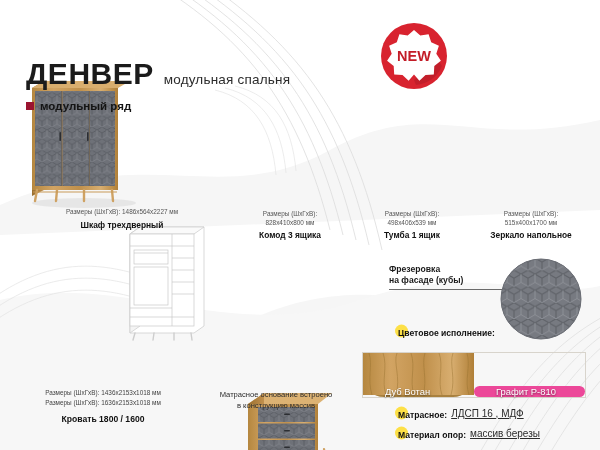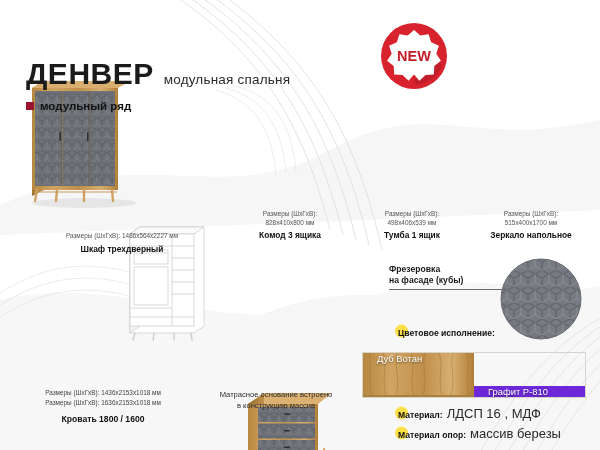--- a/index.html
+++ b/index.html
@@ -45,29 +45,29 @@
   .fres-rule{width:118px;height:1px;background:#6b6b6b;margin-top:3px;}
   .cube-circle{position:absolute;left:500px;top:258px;width:82px;height:82px;z-index:6;}
 
   .infoline{position:absolute;z-index:6;display:flex;align-items:center;padding-left:36px;}
   .hl{position:relative;display:inline-block;}
   .hl::before{
     content:"";position:absolute;left:-3px;top:50%;transform:translateY(-50%);
     width:13px;height:13px;border-radius:50%;background:#fde047;z-index:-1;
   }
   .lbl{font-size:8.6px;font-weight:bold;color:#101010;}
-  .val{font-size:13px;color:#2a2a2a;}
+  .val{font-size:10px;color:#2a2a2a;text-decoration:underline;}
 
   .swatches{position:absolute;left:362px;top:352px;width:222px;height:44px;
             z-index:6;display:flex;border:1px solid #d8d4cc;}
-  .sw{flex:1;position:relative;display:flex;align-items:flex-start;padding-left:14px;}
+  .sw{flex:1;position:relative;display:flex;align-items:flex-end;padding-left:22px;border-radius:21px;}
   .sw-label{font-size:9.4px;color:#ffffff;font-weight:500;
             text-shadow:0 1px 2px rgba(0,0,0,.55);position:relative;z-index:2;}
   .sw-oak{background:#a9813f;}
-  .sw-graphite{background:#6d28d9;margin-top:33px;}
+  .sw-graphite{background:#ec4899;margin-top:33px;}
 
   
   .bed-cap{position:absolute;left:14px;top:388px;z-index:6;text-align:center;width:178px;}
   .bed-cap .dim{font-size:6.4px;color:#444;line-height:1.5;}
   .bed-cap .name{font-size:8.6px;font-weight:bold;color:#111;margin-top:7px;}
   .base-cap{position:absolute;left:190px;top:389px;width:172px;z-index:6;text-align:center;}
   .base-cap .t{font-size:7.6px;color:#2b2b2b;line-height:1.5;}
 </style>
 </head>
 <body>
@@ -250,21 +250,21 @@
 
       <g stroke="#cfa263" stroke-width="2.2" stroke-linecap="round">
         <line x1="20" y1="77" x2="17" y2="88"></line>
         <line x1="79" y1="77" x2="82" y2="88"></line>
         <line x1="33" y1="72" x2="31" y2="82"></line>
         <line x1="90" y1="69" x2="92" y2="80"></line>
       </g>
     </svg>
   </div>
 
-  <div class="cell cap" style="left:14px;top:232px;width:216px;">
+  <div class="cell cap" style="left:14px;top:208px;width:216px;">
     <div class="dim">Размеры (ШxГxВ): 1486x564x2227 мм</div>
     <div class="name">Шкаф трехдверный</div>
   </div>
 
   <div class="cell cap" style="left:230px;top:210px;width:120px;">
     <div class="dim">Размеры (ШxГxВ):</div>
     <div class="dim">828x410x800 мм</div>
     <div class="name">Комод 3 ящика</div>
   </div>
 
@@ -332,21 +332,21 @@
         </g>
       </svg>
       <span class="sw-label">Дуб Вотан</span>
     </div>
     <div class="sw sw-graphite">
       <span class="sw-label">Графит Р-810</span>
     </div>
   </div>
 
   <div class="infoline" style="left:362px;top:404px;">
-    <span class="hl"><span class="lbl">Материал:</span></span>
+    <span class="hl"><span class="lbl">Матрасное:</span></span>
     <span class="val" style="margin-left:4px;">ЛДСП 16 , МДФ</span>
   </div>
 
   <div class="infoline" style="left:362px;top:424px;">
     <span class="hl"><span class="lbl">Материал опор:</span></span>
     <span class="val" style="margin-left:4px;">массив березы</span>
   </div>
 
 </div>
 

